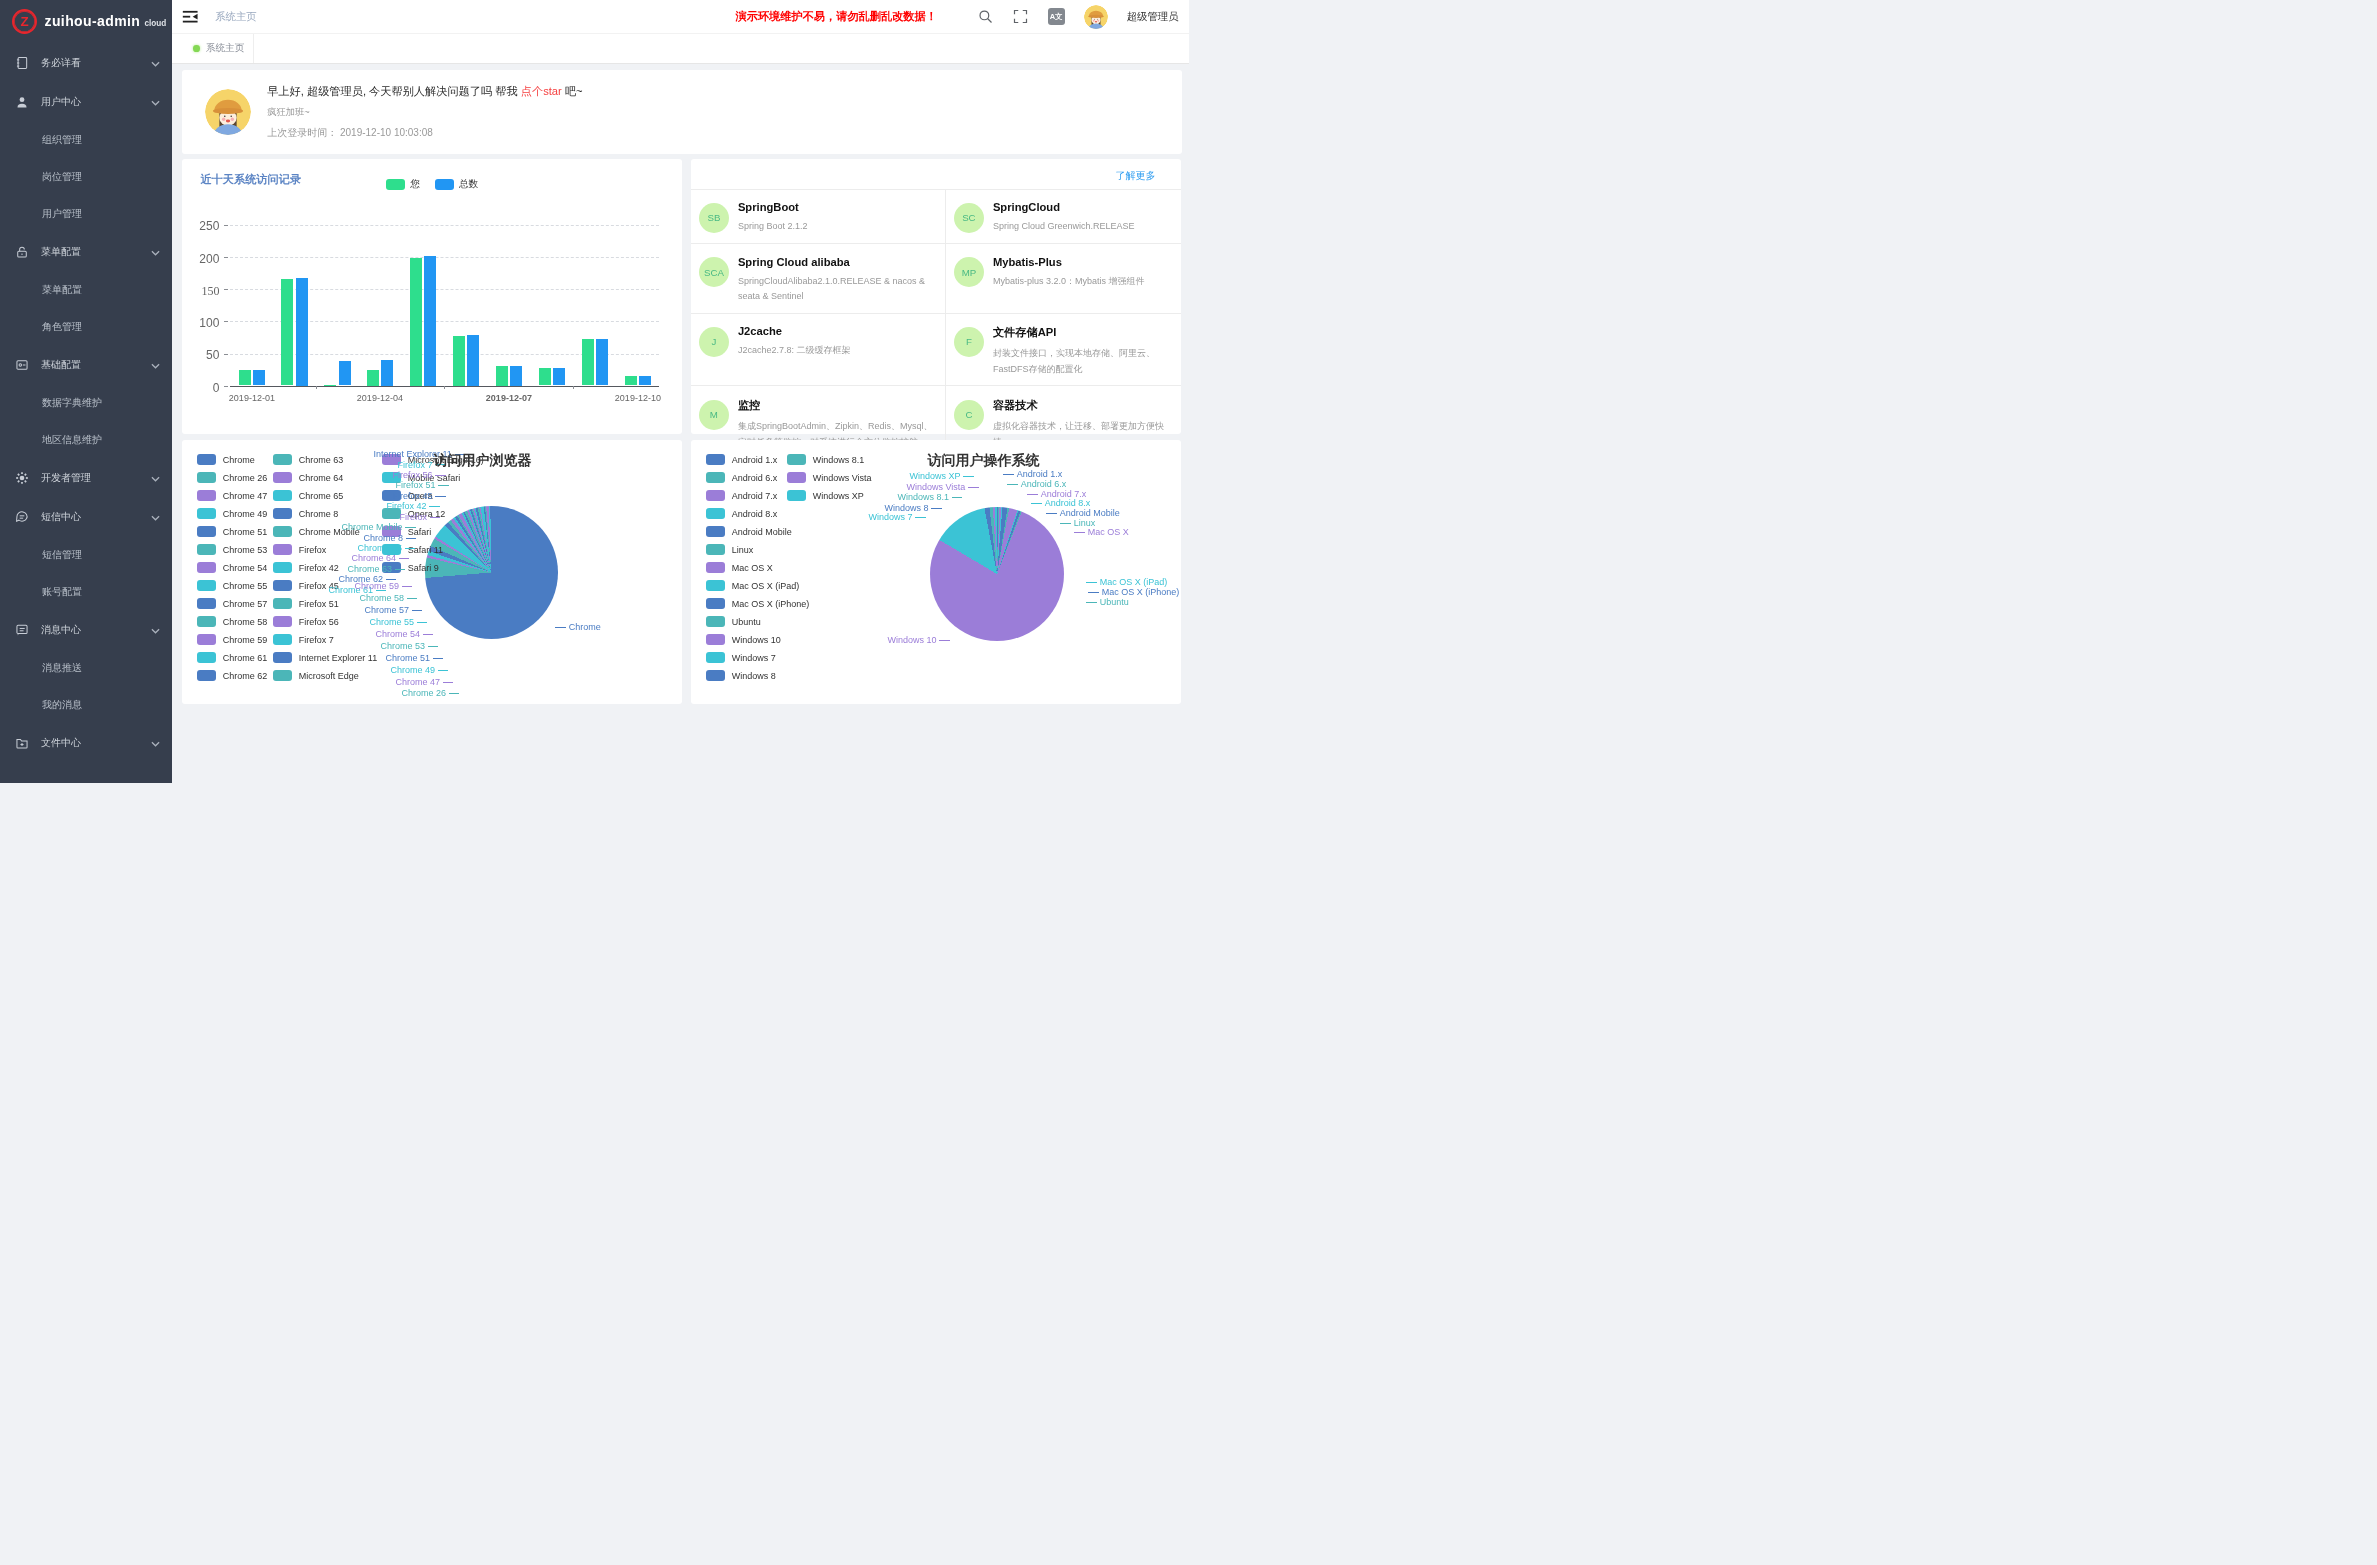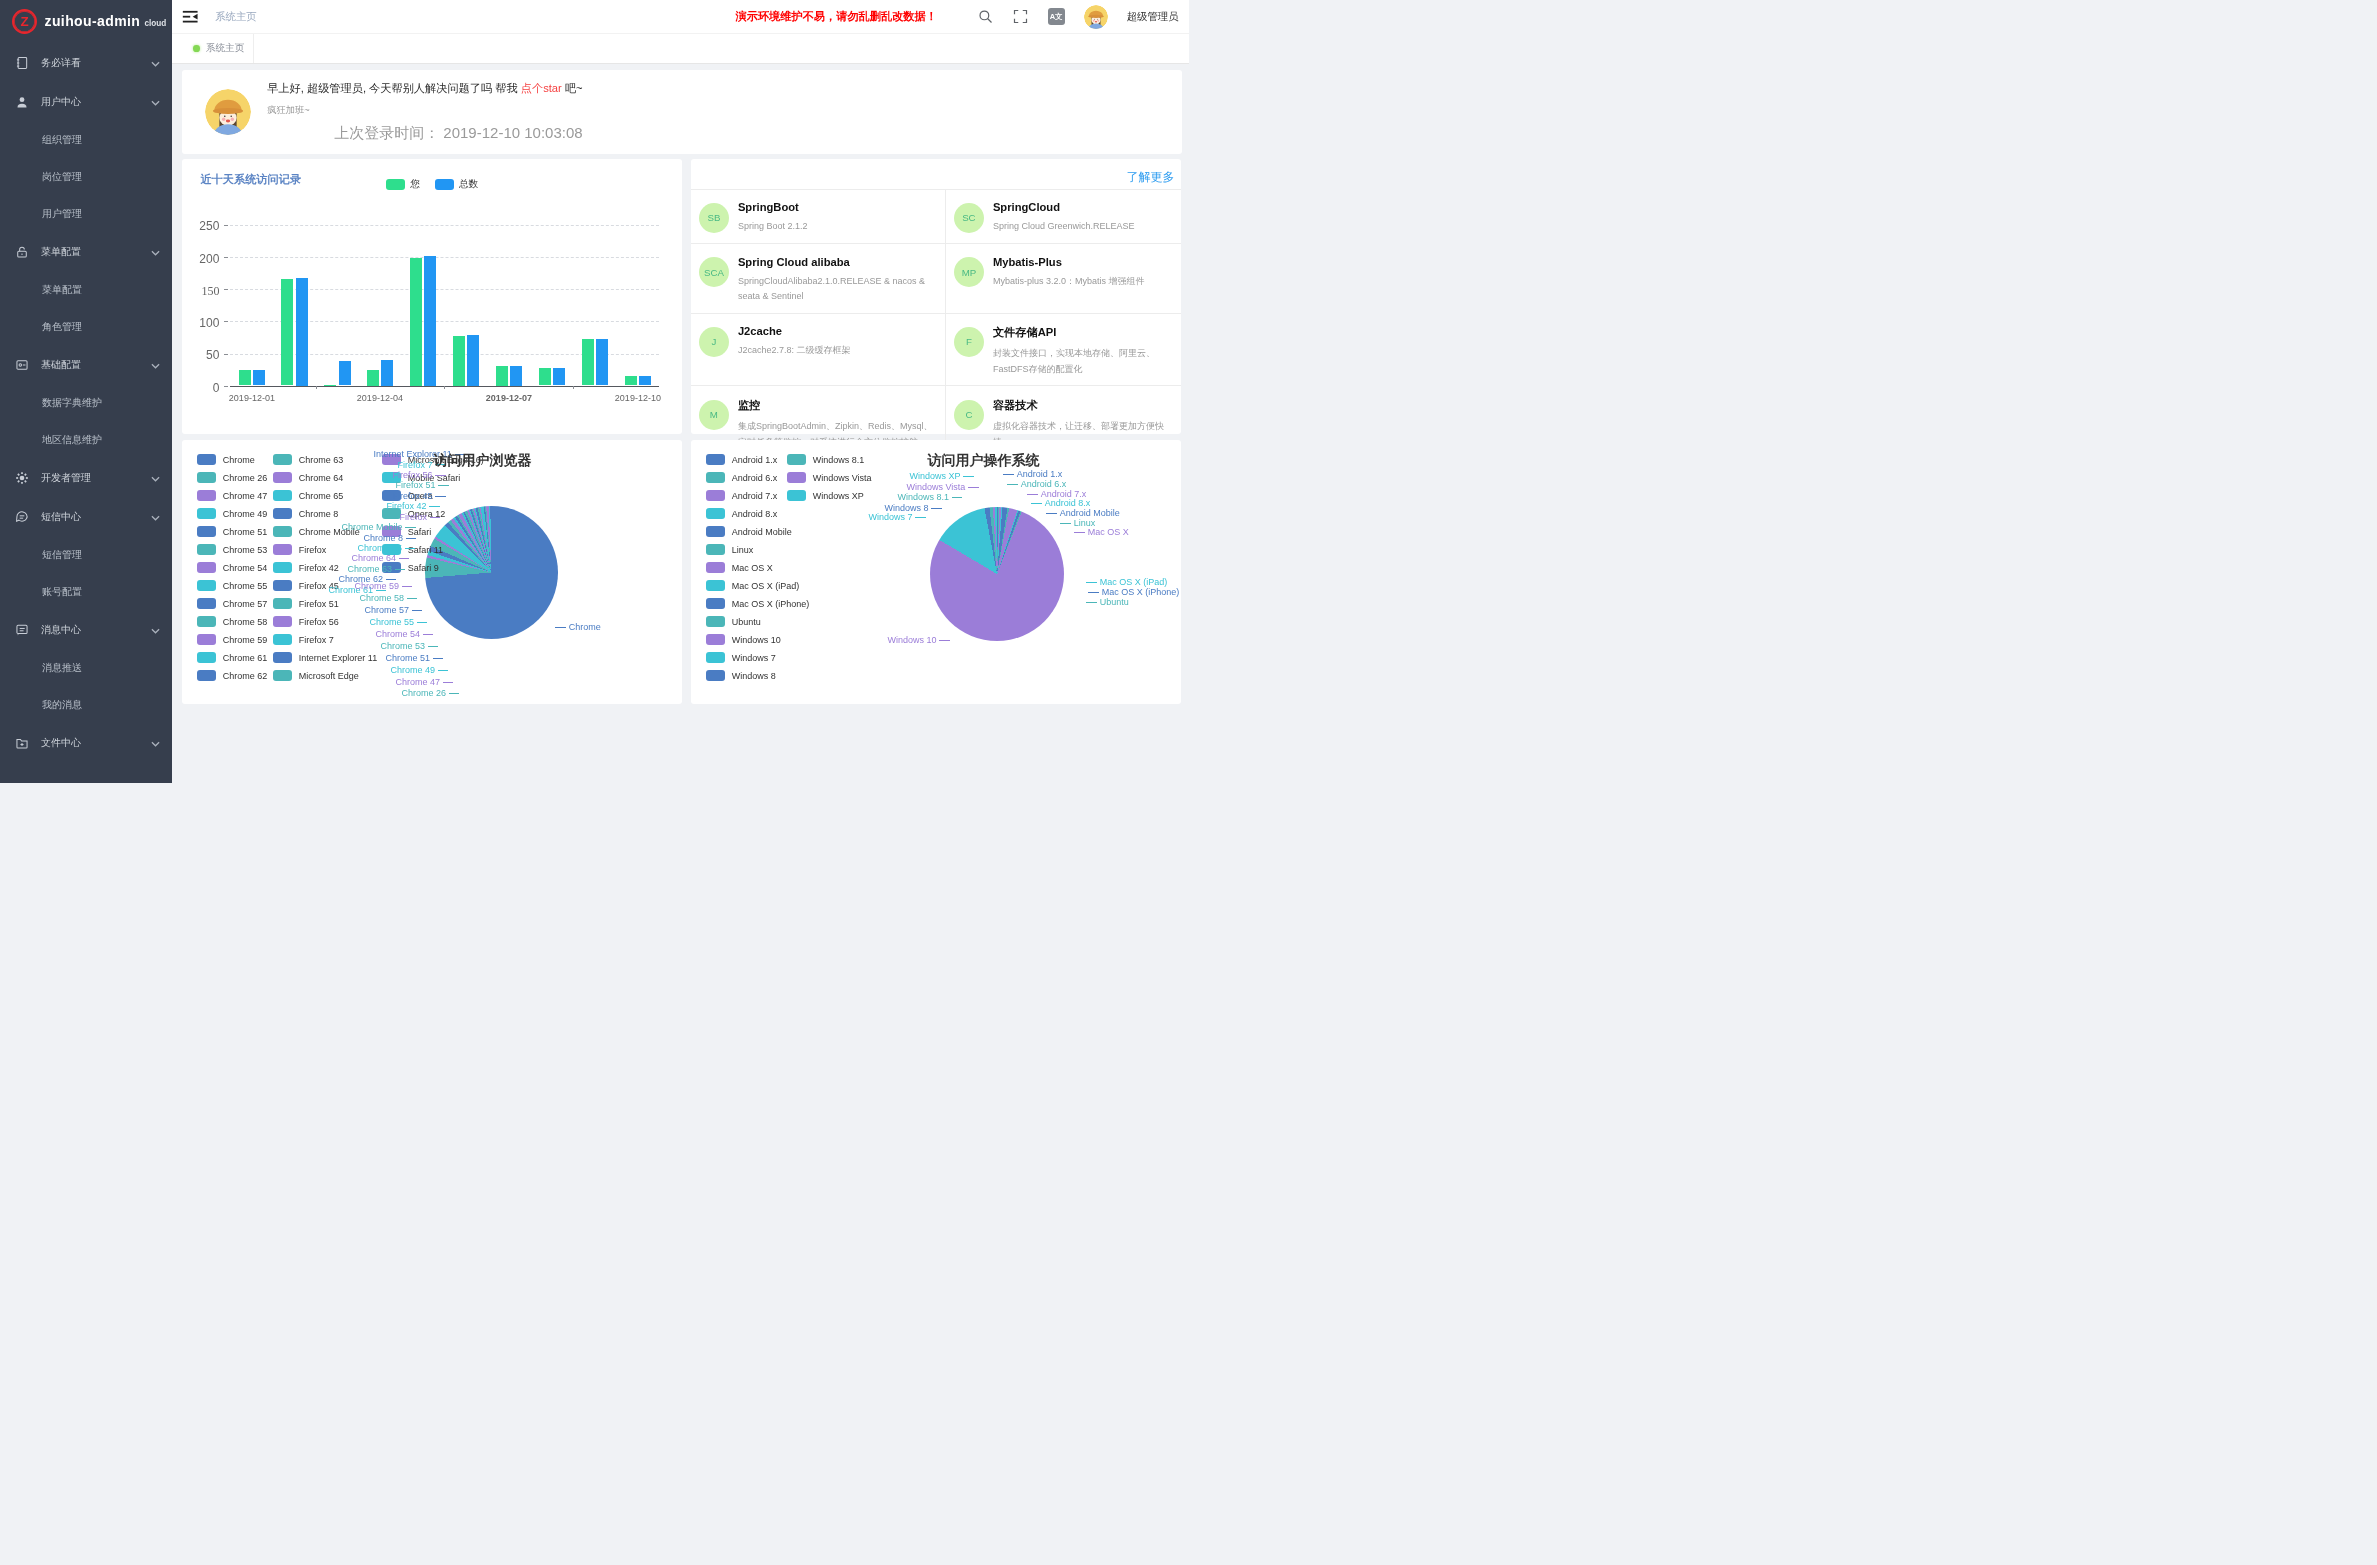--- a/index.html
+++ b/index.html
@@ -42,21 +42,21 @@
   .content { flex:1; padding:6px 7.5px 0 10.4px; overflow:hidden; }
   .card { background:#fff; border-radius:3px; position:relative; }
 
   
   .welcome { height:84px; display:flex; align-items:center; padding:0 18px 0 22.4px; margin-bottom:4.5px; }
   .avatar-lg { width:46px; height:46px; border-radius:50%; overflow:hidden; }
   .welcome-texts { margin-left:16.4px; }
   .greet { font-size:11.2px; color:#2b2b2b; margin-bottom:7.5px; }
   .greet .star { color:#f53f3f; cursor:pointer;margin-top:44px; }
   .mood { color:#9a9a9a; font-size:9.3px; margin-bottom:6.7px; }
-  .lastlogin { color:#9a9a9a; font-size:15px;text-align:right; }
+  .lastlogin { color:#9a9a9a; font-size:10px; }
   .stats { margin-left:auto; display:flex; }
   .stat { width:153px; text-align:center; }
   .stat-label { font-size:10.4px; color:#333; margin-bottom:10.4px; }
   .stat-value { font-size:12.7px; color:#3e9ef7; }
 
   .row2, .row3 { display:flex; gap:9px; }
   .row2 { margin-bottom:6.7px; }
   .bar-card { width:500px; height:275px; }
   .tech-card { width:490px; height:275px; }
   .pie-card { width:500px; height:264px; overflow:hidden; }
@@ -69,21 +69,21 @@
   .bl-pill { width:18.7px; height:10.4px; border-radius:3px; }
   .gridline { position:absolute; border-top:0.7px dashed #d8dbe0; }
   .baseline { position:absolute; border-top:0.7px solid #55585e; }
   .ylabel { position:absolute; font-size:12px; color:#666; text-align:right; width:25px; }
   .ytick { position:absolute; height:0.7px; width:3.7px; background:#8a8d93; }
   .xtick { position:absolute; width:0.7px; height:3.7px; background:#8a8d93; }
   .xlabel { position:absolute; font-size:9px; color:#666; width:67px; text-align:center; }
   .bar { position:absolute; bottom:0; }
 
   
-  .more-link { position:absolute; top:10.4px; right:7px; color:#2d9cf0; font-size:12px; cursor:pointer; }
+  .more-link { position:absolute; top:10.4px; right:26px; color:#2d9cf0; font-size:10px; cursor:pointer; }
   .tech-grid { position:absolute; top:30px; left:0; right:0; bottom:0; display:grid; grid-template-columns:254px 1fr; }
   .tech-cell { border-top:0.7px solid #ececec; padding:10.4px 12px 7.5px 7.5px; display:flex; gap:9px; }
   .tech-cell.colr { border-left:0.7px solid #ececec; }
   .tech-abbr { width:30px; height:30px; min-width:30px; border-radius:50%; background:#cdf3ae; color:#49b984; font-size:9.7px; display:flex; align-items:center; justify-content:center; margin-top:3px; }
   .tech-title { font-size:11.2px; font-weight:bold; color:#111; margin:1.5px 0 6px; }
   .tech-desc { font-size:9px; color:#999; line-height:1.75; }
 
   
   .pie-title { position:absolute; font-size:14px; font-weight:bold; color:#333; z-index:6; white-space:nowrap; }
   .pl-col { position:absolute; z-index:2; }

